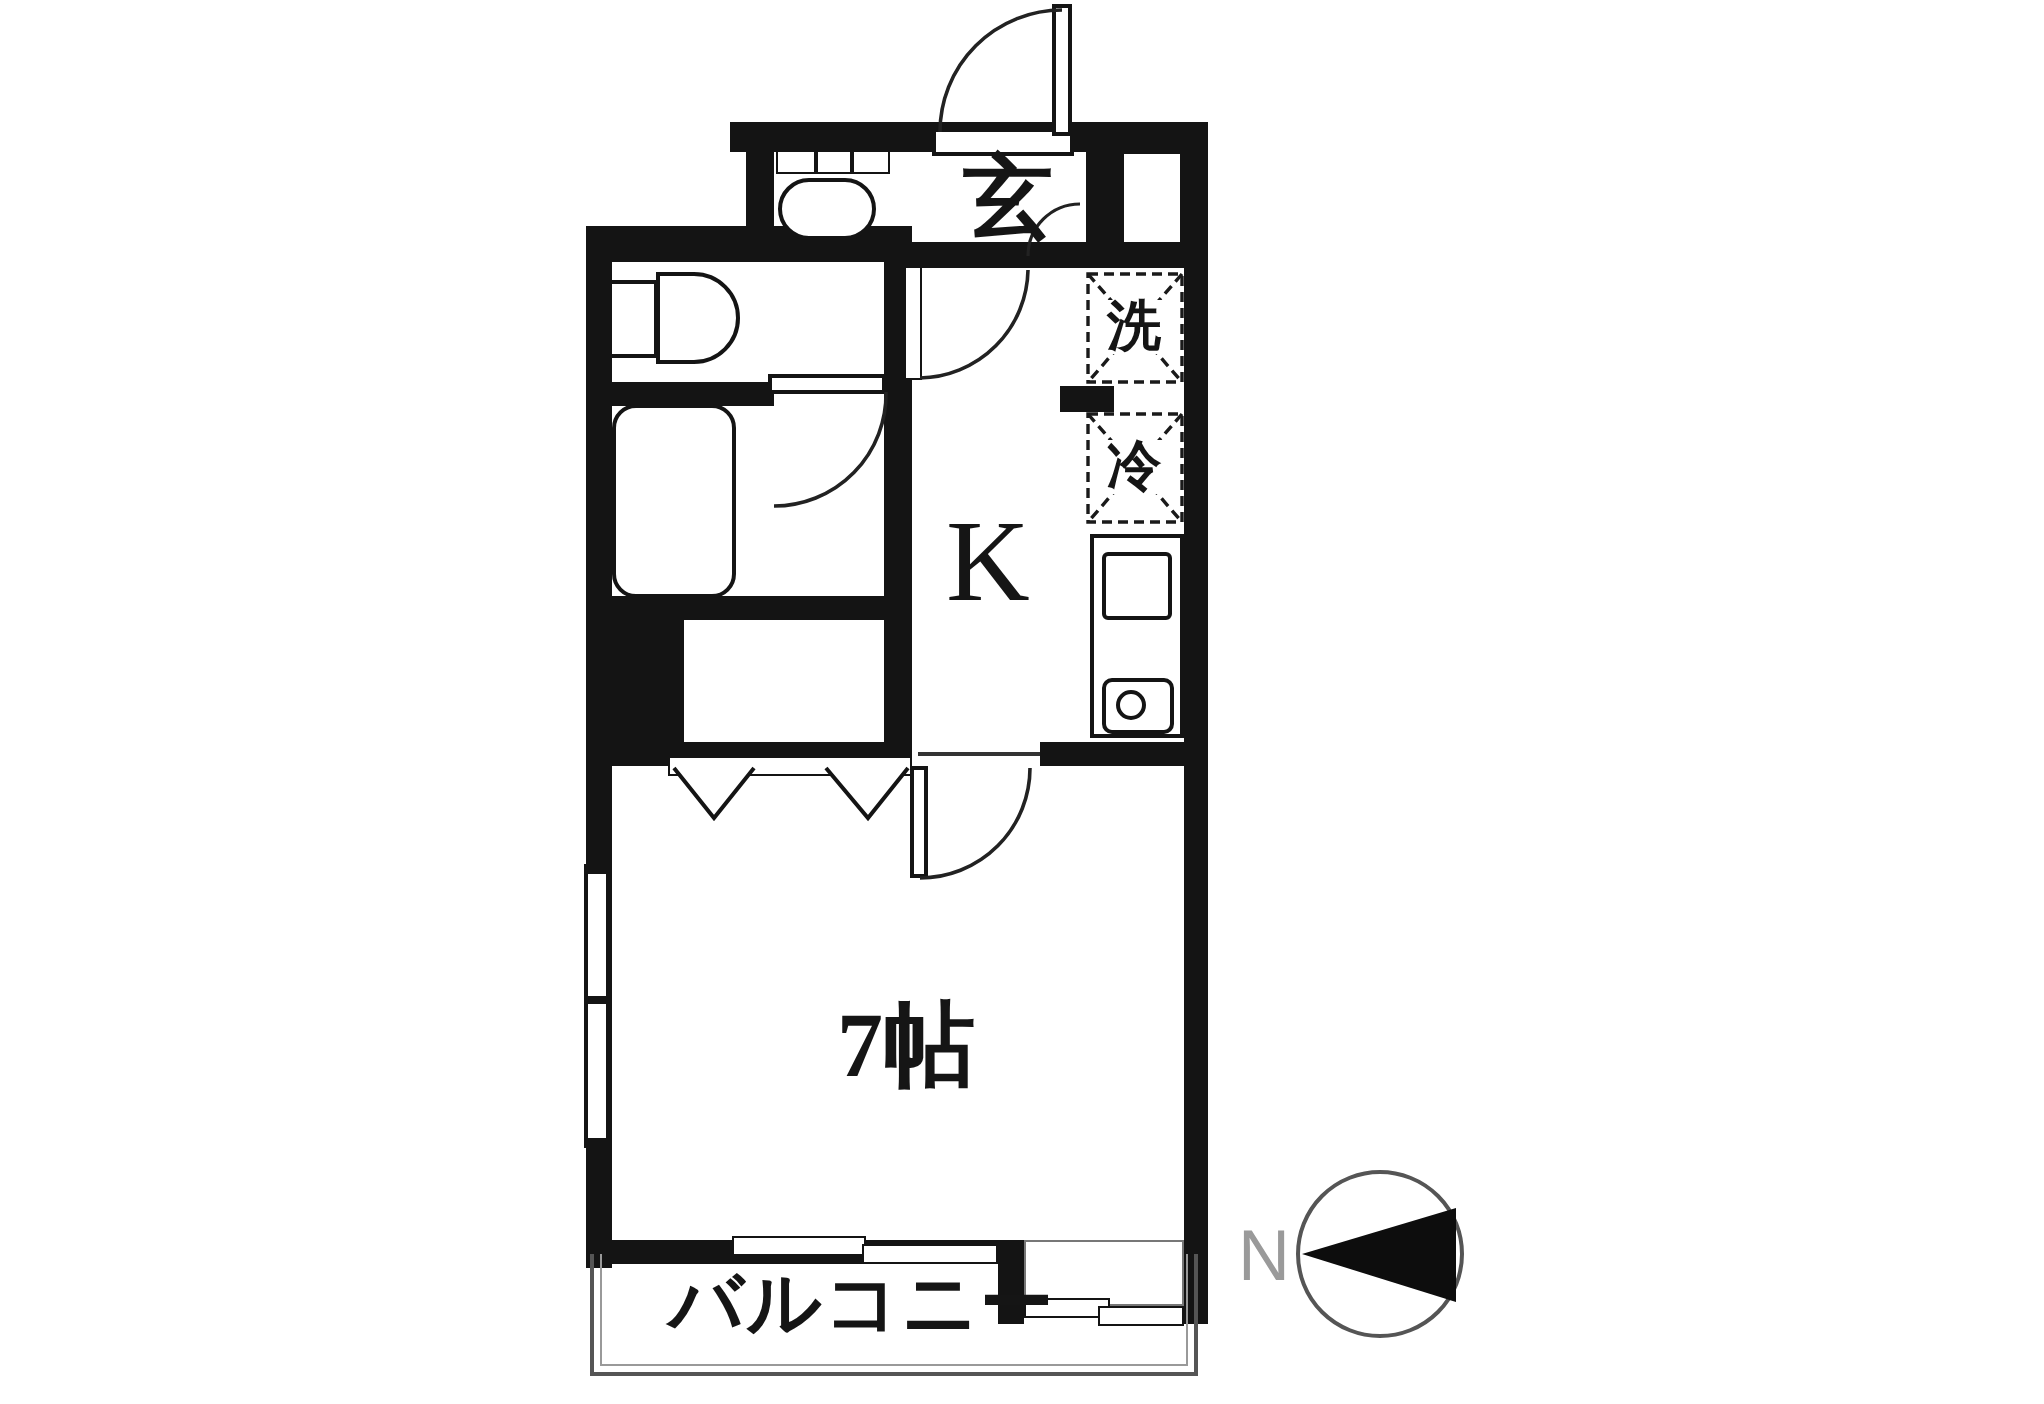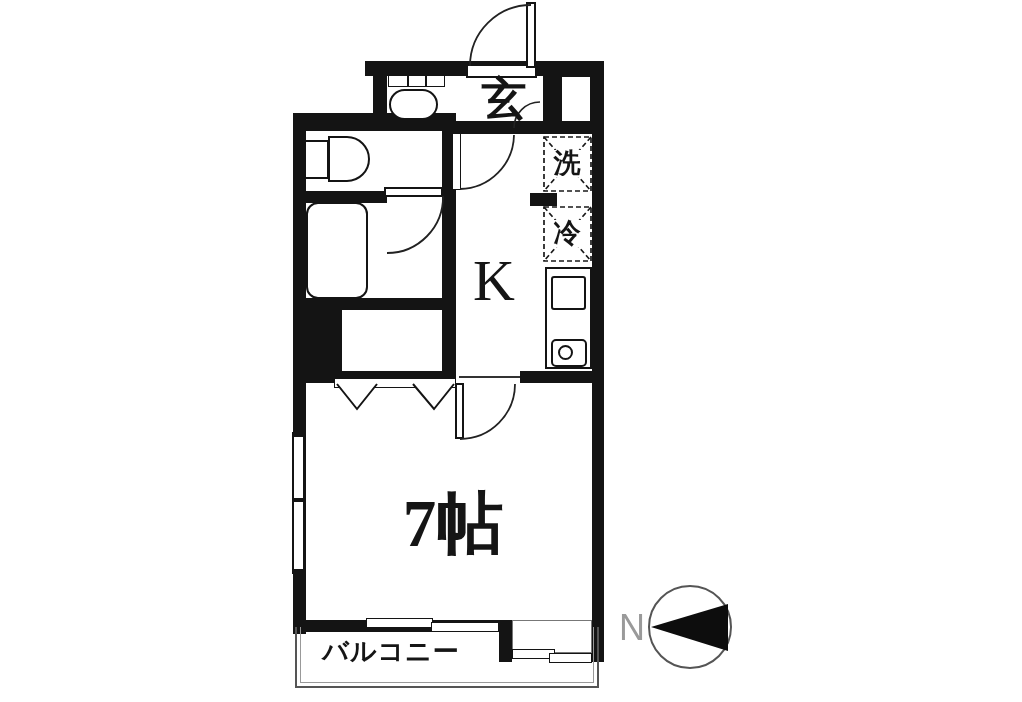--- a/index.html
+++ b/index.html
@@ -101,17 +101,17 @@
   </svg>
 
   <div class="lbl" style="left:476px;top:74px;width:56px;height:50px;font-size:45px;font-weight:600;">玄</div>
   <div class="lbl" style="left:543px;top:136px;width:48px;height:55px;font-size:27px;font-weight:600;">
       <span style="background:#fff;padding:0 2px;">洗</span>
     </div>
   <div class="lbl" style="left:543px;top:206px;width:48px;height:55px;font-size:27px;font-weight:600;">
       <span style="background:#fff;padding:0 2px;">冷</span>
     </div>
   <div class="lbl" style="left:458px;top:250px;width:72px;height:62px;font-size:58px;">K</div>
-  <div class="lbl" style="left:343px;top:492px;width:220px;height:62px;font-size:67px;font-weight:600;">7帖</div>
-  <div class="lbl" style="left:298px;top:634px;width:186px;height:36px;font-size:26px;font-weight:600;letter-spacing:1px;">バルコニー</div>
+  <div class="lbl" style="left:343px;top:492px;width:220px;height:62px;font-size:46px;font-weight:600;">7帖</div>
+  <div class="lbl" style="left:298px;top:634px;width:186px;height:36px;font-size:37px;font-weight:600;letter-spacing:1px;padding-left:40px;">バルコニー</div>
   <div class="lbl" style="left:612px;top:606px;width:40px;height:44px;font-size:36px;color:#9a9a9a;font-family:'Liberation Sans','DejaVu Sans',sans-serif;">N</div>
 
 </div>
 
 </body></html>

